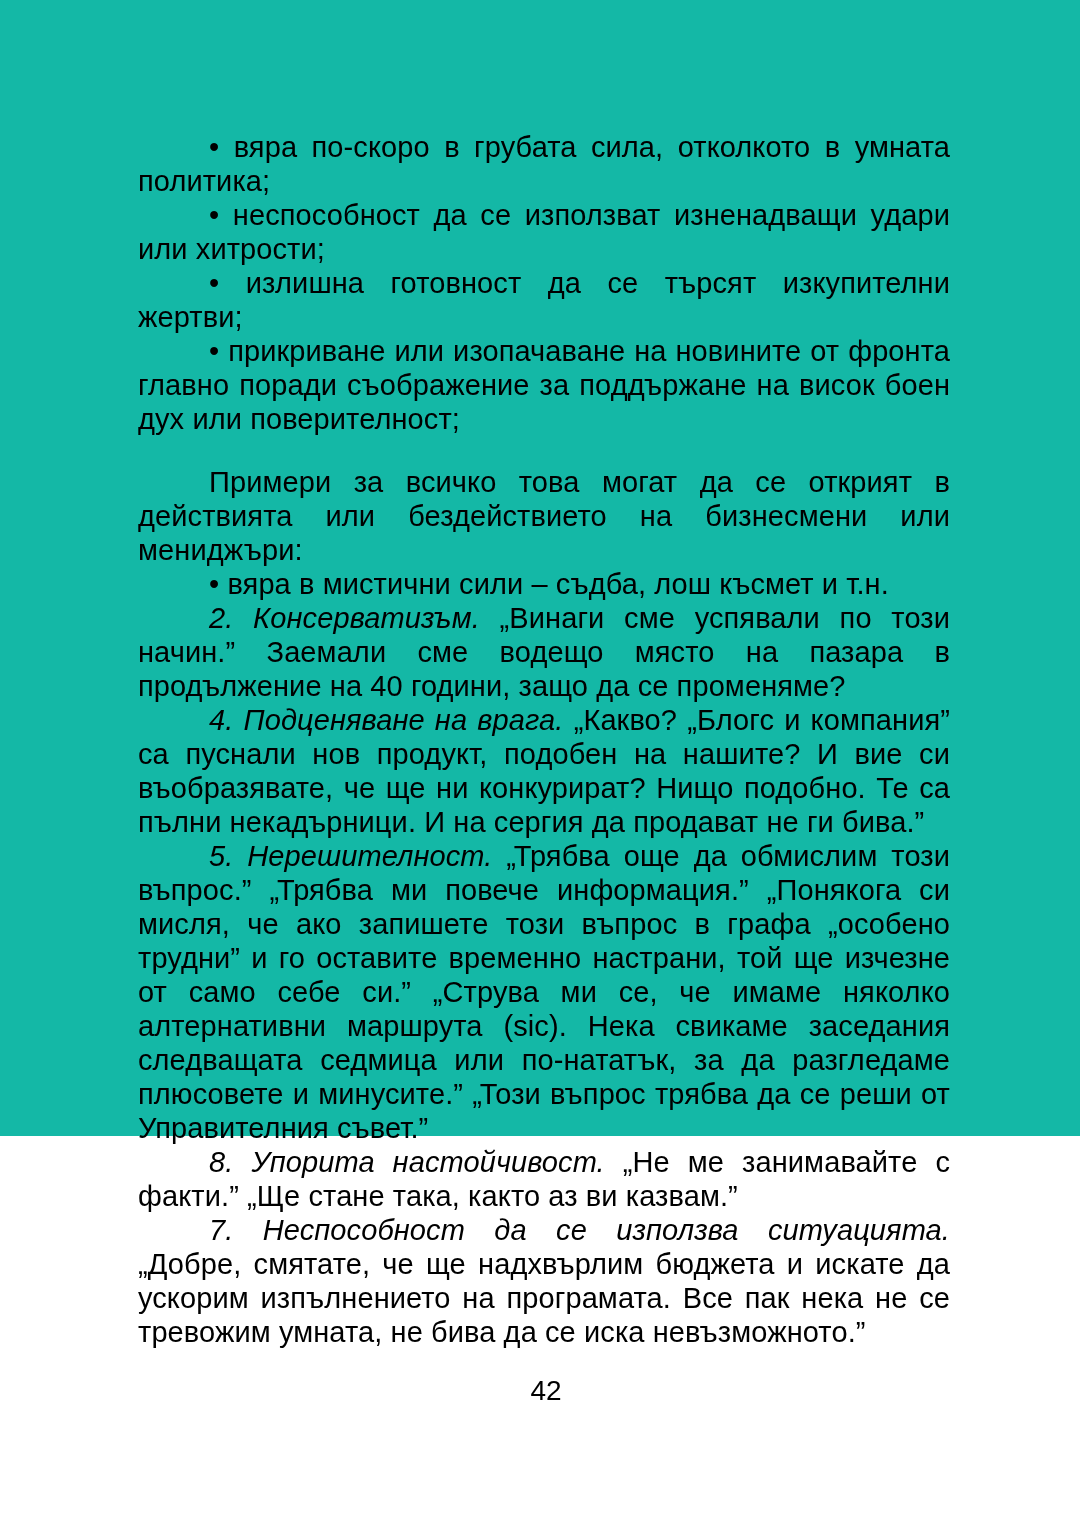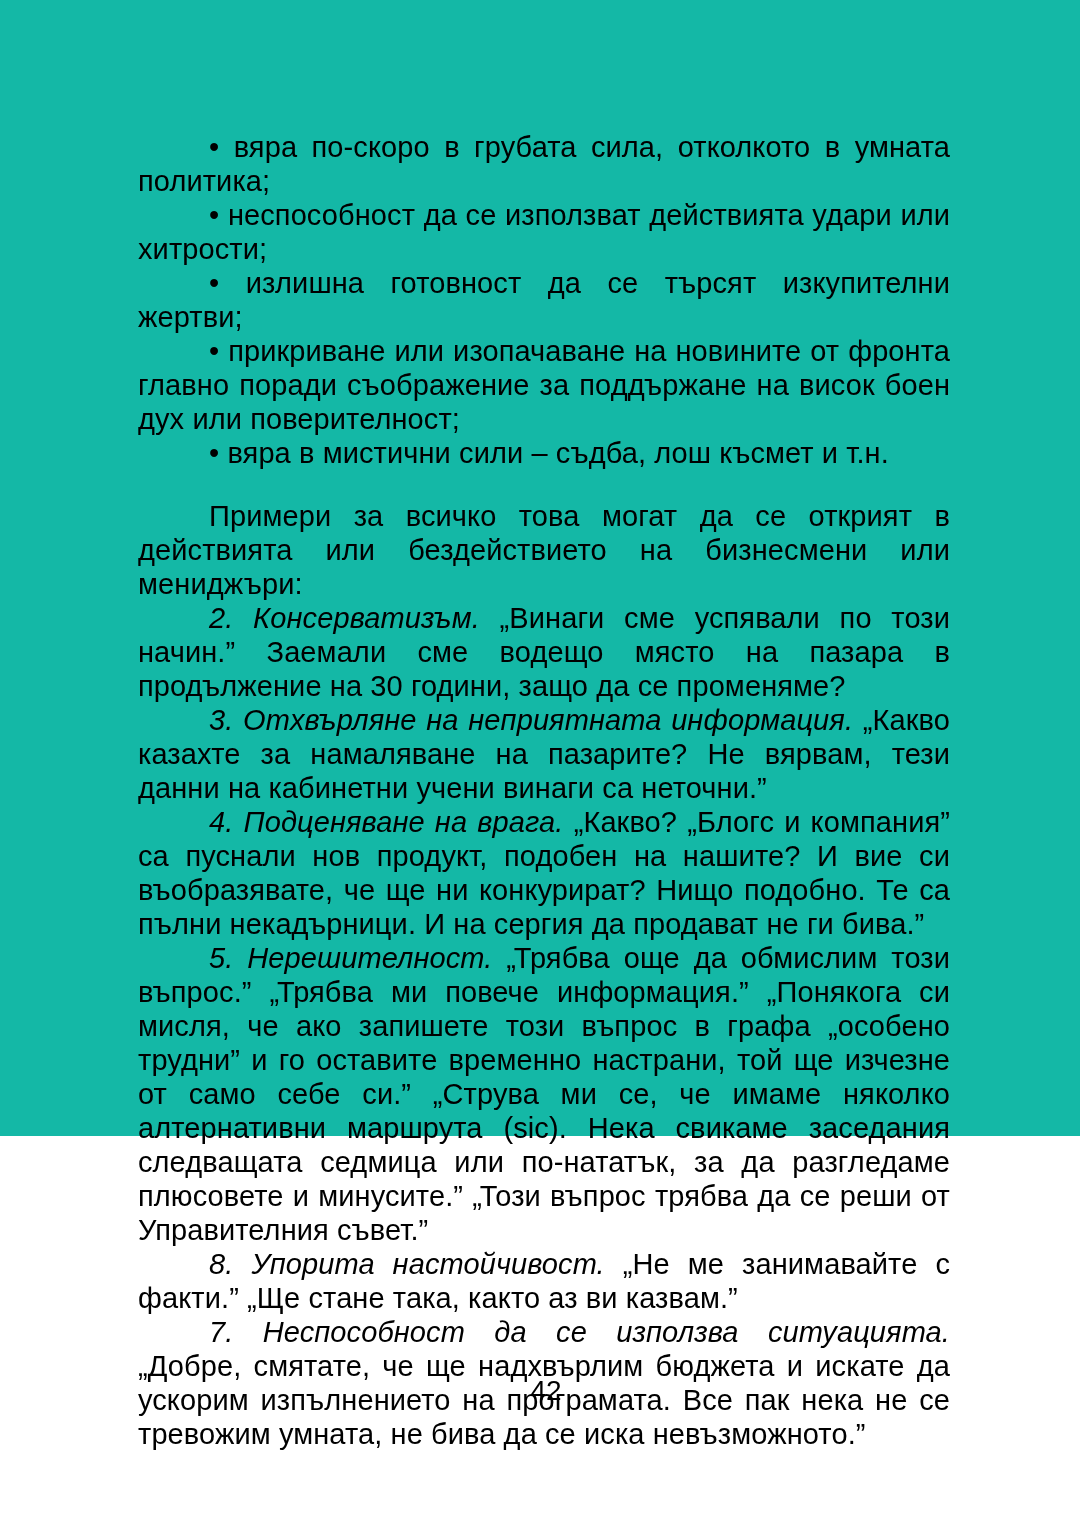--- a/index.html
+++ b/index.html
@@ -49,31 +49,30 @@
     color: #000000;
   }
 </style>
 </head>
 <body>
 
 <div class="page">
   <div class="text-block">
 
     <p class="para">• вяра по-скоро в грубата сила, отколкото в умната политика;</p>
-    <p class="para">• неспособност да се използват действията удари или хитрости;</p>
+    <p class="para">• неспособност да се използват изненадващи удари или хитрости;</p>
     <p class="para">• излишна готовност да се търсят изкупителни жертви;</p>
     <p class="para">• прикриване или изопачаване на новините от фронта главно поради съображение за поддържане на висок боен дух или поверителност;</p>
+    <p class="para intro">Примери за всичко това могат да се открият в действията или бездействието на бизнесмени или мениджъри:</p>
+
     <p class="para">• вяра в мистични сили – съдба, лош късмет и т.н.</p>
 
-    <p class="para intro">Примери за всичко това могат да се открият в действията или бездействието на бизнесмени или мениджъри:</p>
 
+    <p class="para"><i class="lead">2. Консерватизъм.</i> <span>„Винаги сме успявали по този начин.” Заемали сме водещо място на пазара в продължение на 40 години, защо да се променяме?</span></p>
 
-    <p class="para"><i class="lead">2. Консерватизъм.</i> <span>„Винаги сме успявали по този начин.” Заемали сме водещо място на пазара в продължение на 30 години, защо да се променяме?</span></p>
-
-    <p class="para"><i class="lead">3. Отхвърляне на неприятната информация.</i> <span>„Какво казахте за намаляване на пазарите? Не вярвам, тези данни на кабинетни учени винаги са неточни.”</span></p>
 
     <p class="para"><i class="lead">4. Подценяване на врага.</i> <span>„Какво? „Блогс и компания” са пуснали нов продукт, подобен на нашите? И вие си въобразявате, че ще ни конкурират? Нищо подобно. Те са пълни некадърници. И на сергия да продават не ги бива.”</span></p>
 
     <p class="para"><i class="lead">5. Нерешителност.</i> <span>„Трябва още да обмислим този въпрос.” „Трябва ми повече информация.” „Понякога си мисля, че ако запишете този въпрос в графа „особено трудни” и го оставите временно настрани, той ще изчезне от само себе си.” „Струва ми се, че имаме няколко алтернативни маршрута (sic). Нека свикаме заседания следващата седмица или по-нататък, за да разгледаме плюсовете и минусите.” „Този въпрос трябва да се реши от Управителния съвет.”</span></p>
 
     <p class="para"><i class="lead">8. Упорита настойчивост.</i> <span>„Не ме занимавайте с факти.” „Ще стане така, както аз ви казвам.”</span></p>
 
     <p class="para"><i class="lead">7. Неспособност да се използва ситуацията.</i> <span>„Добре, смятате, че ще надхвърлим бюджета и искате да ускорим изпълнението на програмата. Все пак нека не се тревожим умната, не бива да се иска невъзможното.”</span></p>
 
   </div>

